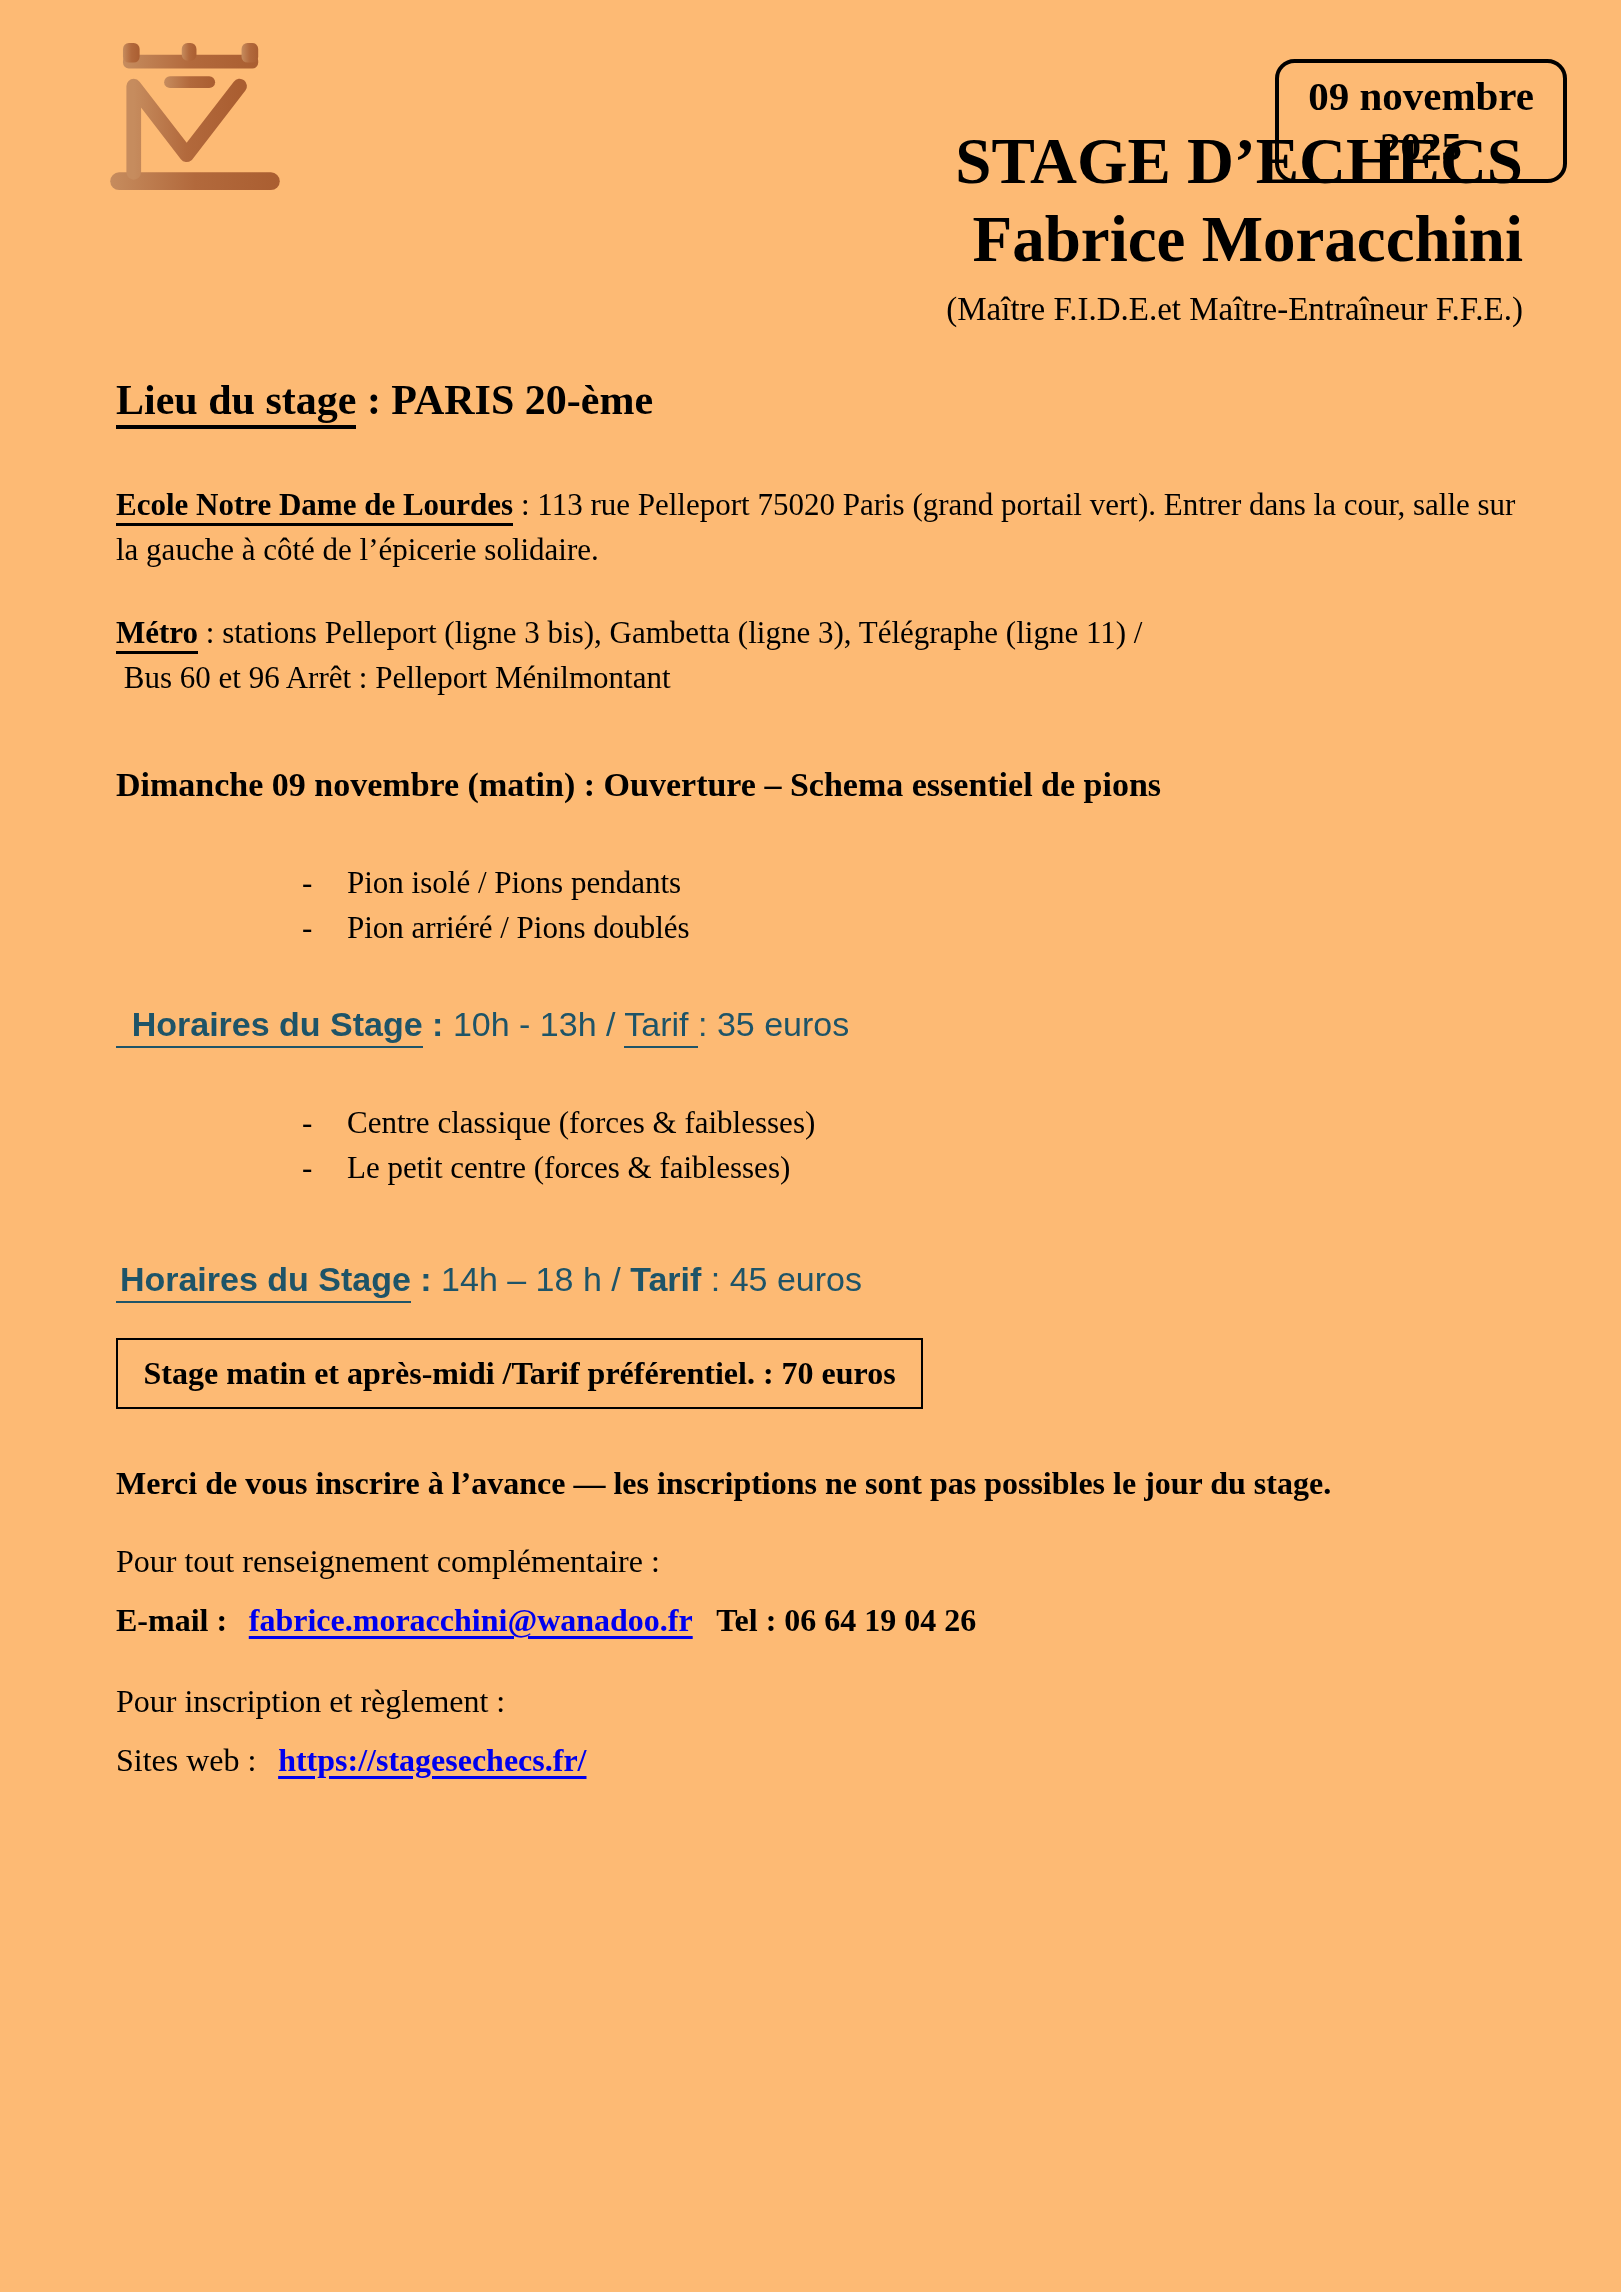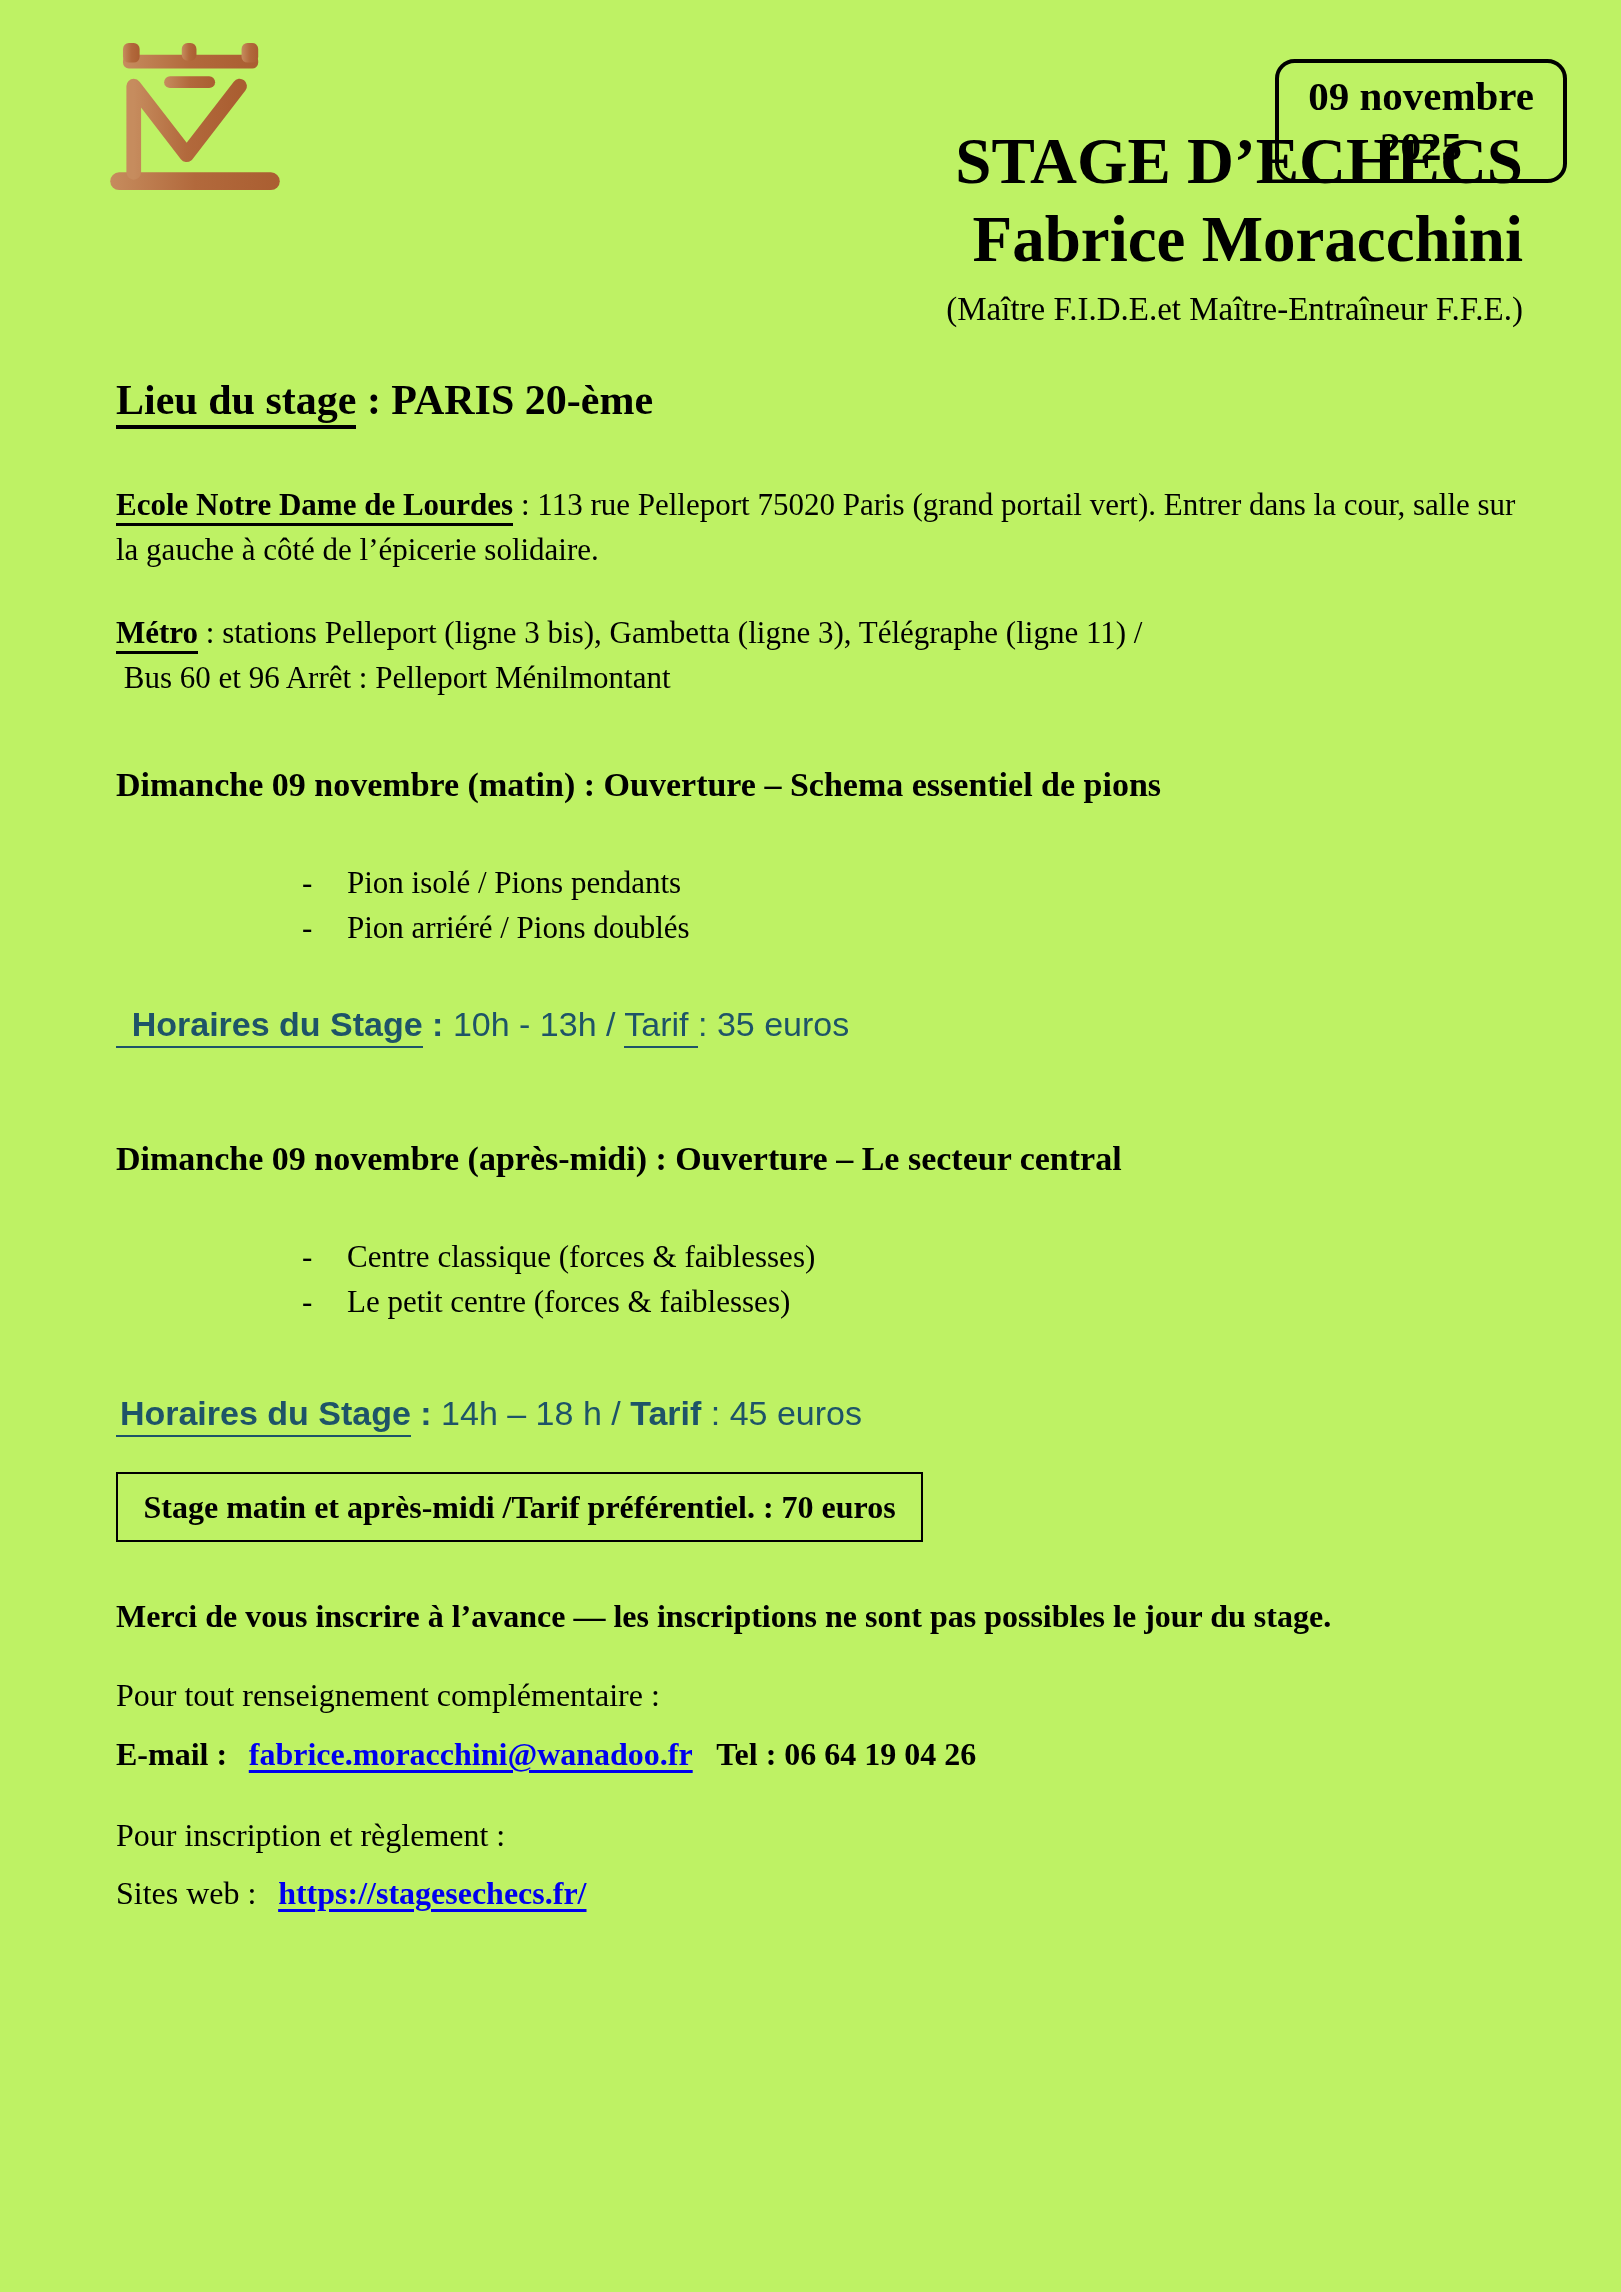--- a/index.html
+++ b/index.html
@@ -1,21 +1,21 @@
 <!DOCTYPE html>
 <html><head>
 <meta charset="utf-8">
 <style>
   html,body { margin:0; padding:0; background:#ffffff; }
   .page {
     position:relative;
     width:1621px; height:2293px;
     box-sizing:border-box;
     padding:0 98px 0 116px;
-    background:#bef264;
+    background:#fdba74;
     font-family:"Liberation Serif", serif;
     color:#000;
     overflow:hidden;
   }
   
   .logo { position:absolute; left:110px; top:43px; width:170px; height:147px; }
   .date-box {
     position:absolute; right:54px; top:59px;
     border:4.9px solid #000; border-radius:19.6px;
     padding:7.8px 29px;
@@ -144,21 +144,20 @@
         <span>Pion isolé / Pions  pendants</span>
       </div>
     <div class="bullet-row">
         <span class="bullet-dash">-</span>
         <span>Pion arriéré / Pions doublés</span>
       </div>
   </div>
 
   <div class="horaires horaires-1"><span class="h-label pad-lead">Horaires du Stage</span><span class="h-colon"> : </span><span>10h - 13h / </span><span class="tarif-u">Tarif </span><span>: 35 euros</span></div>
 
-  <div class="session-heading heading-2">Dimanche 09 novembre (après-midi) : Ouverture – Le secteur central</div>
 
   <div class="bullets">
     <div class="bullet-row">
         <span class="bullet-dash">-</span>
         <span>Centre classique (forces &amp; faiblesses)</span>
       </div>
     <div class="bullet-row">
         <span class="bullet-dash">-</span>
         <span>Le petit centre (forces &amp; faiblesses)</span>
       </div>

